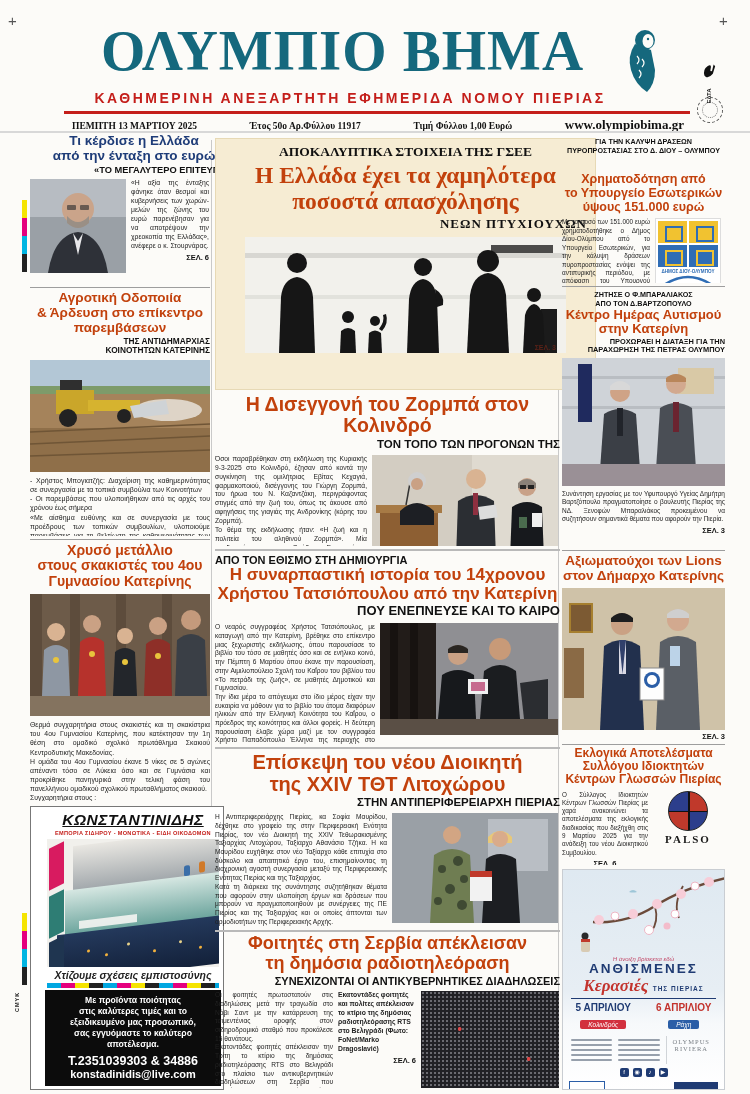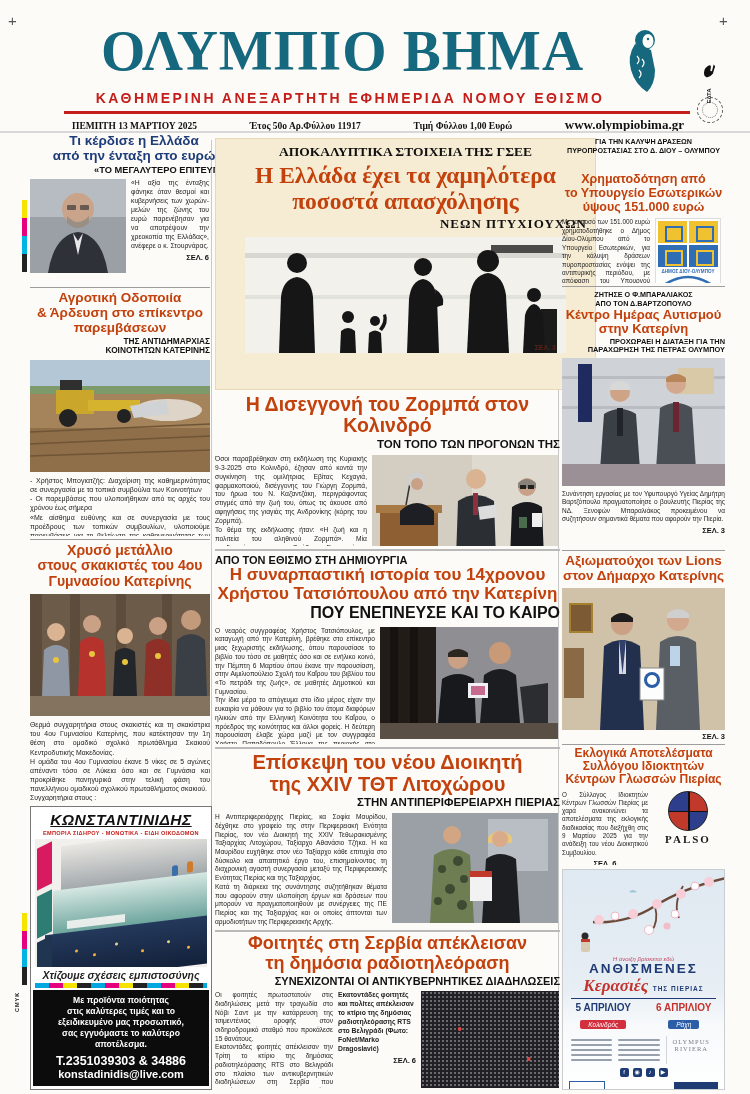--- a/index.html
+++ b/index.html
@@ -145,21 +145,21 @@
     <div class="mast-title serif">ΟΛΥΜΠΙΟ ΒΗΜΑ</div>
     <svg class="zeus" viewBox="0 0 60 70">
       <g fill="#15687d">
         <circle cx="30" cy="14" r="10"></circle>
         <path d="M20 18 Q12 30 16 44 Q20 58 32 66 Q40 58 40 44 L36 24 Z"></path>
       </g>
       <ellipse cx="33" cy="15" rx="5.5" ry="7" fill="#fdfcf8"></ellipse>
       <circle cx="33" cy="13" r="1.2" fill="#15687d"></circle>
       <path d="M22 30 Q26 34 22 38 M27 33 Q31 37 27 41 M24 44 Q28 48 24 52" stroke="#fdfcf8" stroke-width="1.2" fill="none"></path>
     </svg>
-    <div class="mast-sub">ΚΑΘΗΜΕΡΙΝΗ ΑΝΕΞΑΡΤΗΤΗ ΕΦΗΜΕΡΙΔΑ ΝΟΜΟΥ ΕΘΙΣΜΟ</div>
+    <div class="mast-sub">ΚΑΘΗΜΕΡΙΝΗ ΑΝΕΞΑΡΤΗΤΗ ΕΦΗΜΕΡΙΔΑ ΝΟΜΟΥ ΠΙΕΡΙΑΣ</div>
     <div class="mast-rule"></div>
     <div class="mast-info serif">
       <span class="mi">ΠΕΜΠΤΗ 13 ΜΑΡΤΙΟΥ 2025</span>
       <span class="mi">Έτος 50ο Αρ.Φύλλου 11917</span>
       <span class="mi">Τιμή Φύλλου 1,00 Ευρώ</span>
       <span class="site">www.olympiobima.gr</span>
     </div>
     <div class="elta">
       <svg viewBox="0 0 20 26" width="16" height="20">
         <path d="M4 20 Q2 12 8 8 Q14 4 12 12 Q11 16 14 14 L16 6 L18 8 L15 18 Q10 24 6 22 Z" fill="#111"></path>
@@ -260,21 +260,21 @@
     <p class="body" style="margin:4px 0 0;font-size:6.9px;">Θερμά συγχαρητήρια στους σκακιστές και τη σκακίστρια του 4ου Γυμνασίου Κατερίνης, που κατέκτησαν την 1η θέση στο ομαδικό σχολικό πρωτάθλημα Σκακιού Κεντροδυτικής Μακεδονίας.
 Η ομάδα του 4ου Γυμνασίου έκανε 5 νίκες σε 5 αγώνες απέναντι τόσο σε Λύκεια όσο και σε Γυμνάσια και προκρίθηκε πανηγυρικά στην τελική φάση του πανελλήνιου ομαδικού σχολικού πρωταθλήματος σκακιού.
 Συγχαρητήρια στους :
 Κουπρούτσα Εμμανουήλ
 Σιδηρόπουλο Άγγελο
 Καζανίδου Κωνσταντίνα και
 Σερετλή Αικατερίνη
 για την εξαιρετική τους εμφάνιση....!</p>
   </section>
 
-  <section class="story ad-k" style="left:30px;top:806px;width:180px;height:282px;">
+  <section class="story ad-k" style="left:30px;top:806px;width:180px;height:282px;padding-left:12px;">
     <div class="adk-title">ΚΩΝΣΤΑΝΤΙΝΙΔΗΣ</div>
     <div class="adk-sub">ΕΜΠΟΡΙΑ ΣΙΔΗΡΟΥ - ΜΟΝΩΤΙΚΑ - ΕΙΔΗ ΟΙΚΟΔΟΜΩΝ</div>
     <div class="adk-art">
       <div class="strip s1"></div>
       <div class="strip s2"></div>
       <div class="strip s3"></div>
       <div class="rib r1"></div>
       <div class="rib r2"></div>
       <div class="rib r3"></div>
     </div>
@@ -357,21 +357,21 @@
         </svg>
       </div>
     </div>
   </section>
   <div class="hr2" style="left:215px;top:549px;width:345px;"></div>
 
   <section class="story" style="left:215px;top:554px;width:345px;height:190px;">
     <div class="kick" style="text-align:left;font-size:11px;">ΑΠΟ ΤΟΝ ΕΘΙΣΜΟ ΣΤΗ ΔΗΜΙΟΥΡΓΙΑ</div>
     <div class="h" style="font-size:17px;">Η συναρπαστική ιστορία του 14χρονου
 Χρήστου Τατσιόπουλου από την Κατερίνη</div>
-    <div class="sub" style="font-size:16px;margin-top:1px;">ΠΟΥ ΕΝΕΠΝΕΥΣΕ ΚΑΙ ΤΟ ΚΑΙΡΟ</div>
+    <div class="sub" style="font-size:13px;margin-top:1px;">ΠΟΥ ΕΝΕΠΝΕΥΣΕ ΚΑΙ ΤΟ ΚΑΙΡΟ</div>
     <div class="row" style="margin-top:4px;">
       <div style="width:160px;">
         <p class="body" style="margin:0;font-size:6.6px;">Ο νεαρός συγγραφέας Χρήστος Τατσιόπουλος, με καταγωγή από την Κατερίνη, βρέθηκε στο επίκεντρο μιας ξεχωριστής εκδήλωσης, όπου παρουσίασε το βιβλίο του τόσο σε μαθητές όσο και σε ενήλικο κοινό, την Πέμπτη 6 Μαρτίου όπου έκανε την παρουσίαση, στην Αιμιλιοπούλειο Σχολή του Καΐρου του βιβλίου του «Το πετράδι της ζωής», σε μαθητές Δημοτικού και Γυμνασίου.
 Την ίδια μέρα το απόγευμα στο ίδιο μέρος είχαν την ευκαιρία να μάθουν για το βιβλίο του άτομα διαφόρων ηλικιών από την Ελληνική Κοινότητα του Καΐρου, ο πρόεδρος της κοινότητας και άλλοι φορείς. Η δεύτερη παρουσίαση έλαβε χώρα μαζί με τον συγγραφέα Χρήστο Παπαδόπουλο Έλληνα της περιοχής στο Κάιρο.</p>
 
       </div>
       <div class="photo" style="width:178px;height:112px;">
         <svg viewBox="0 0 178 112" preserveAspectRatio="none">
           <rect width="178" height="112" fill="#8f8f93"></rect>
             <rect width="56" height="112" fill="#221c19"></rect>

